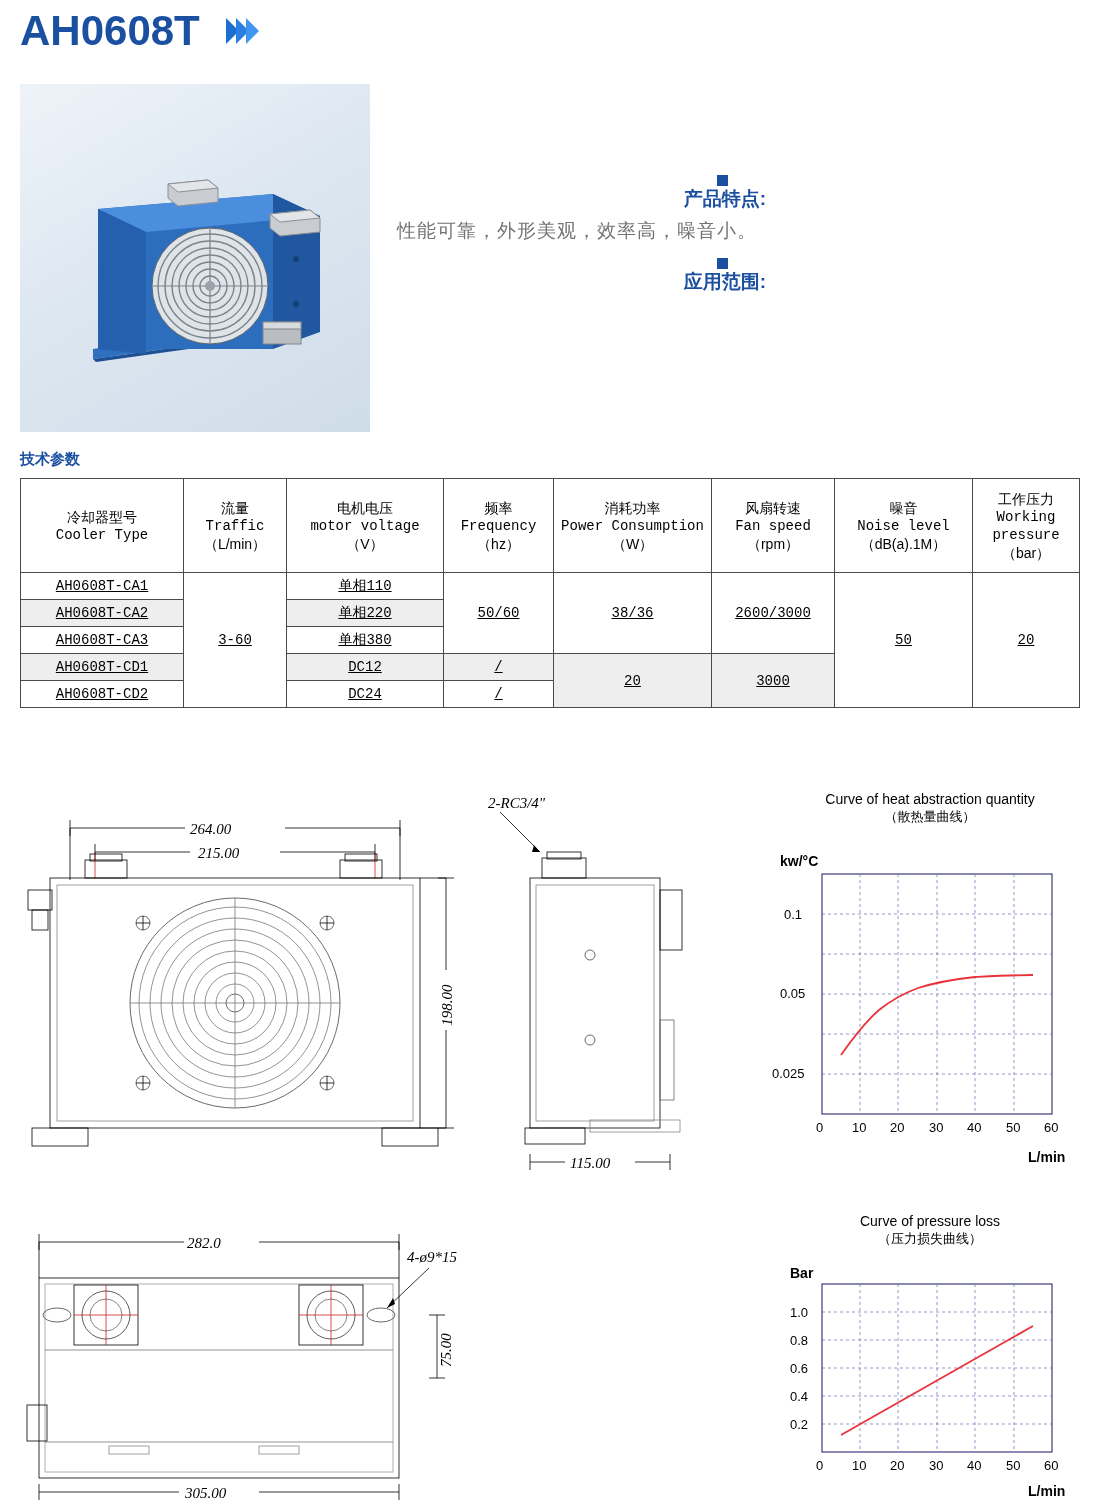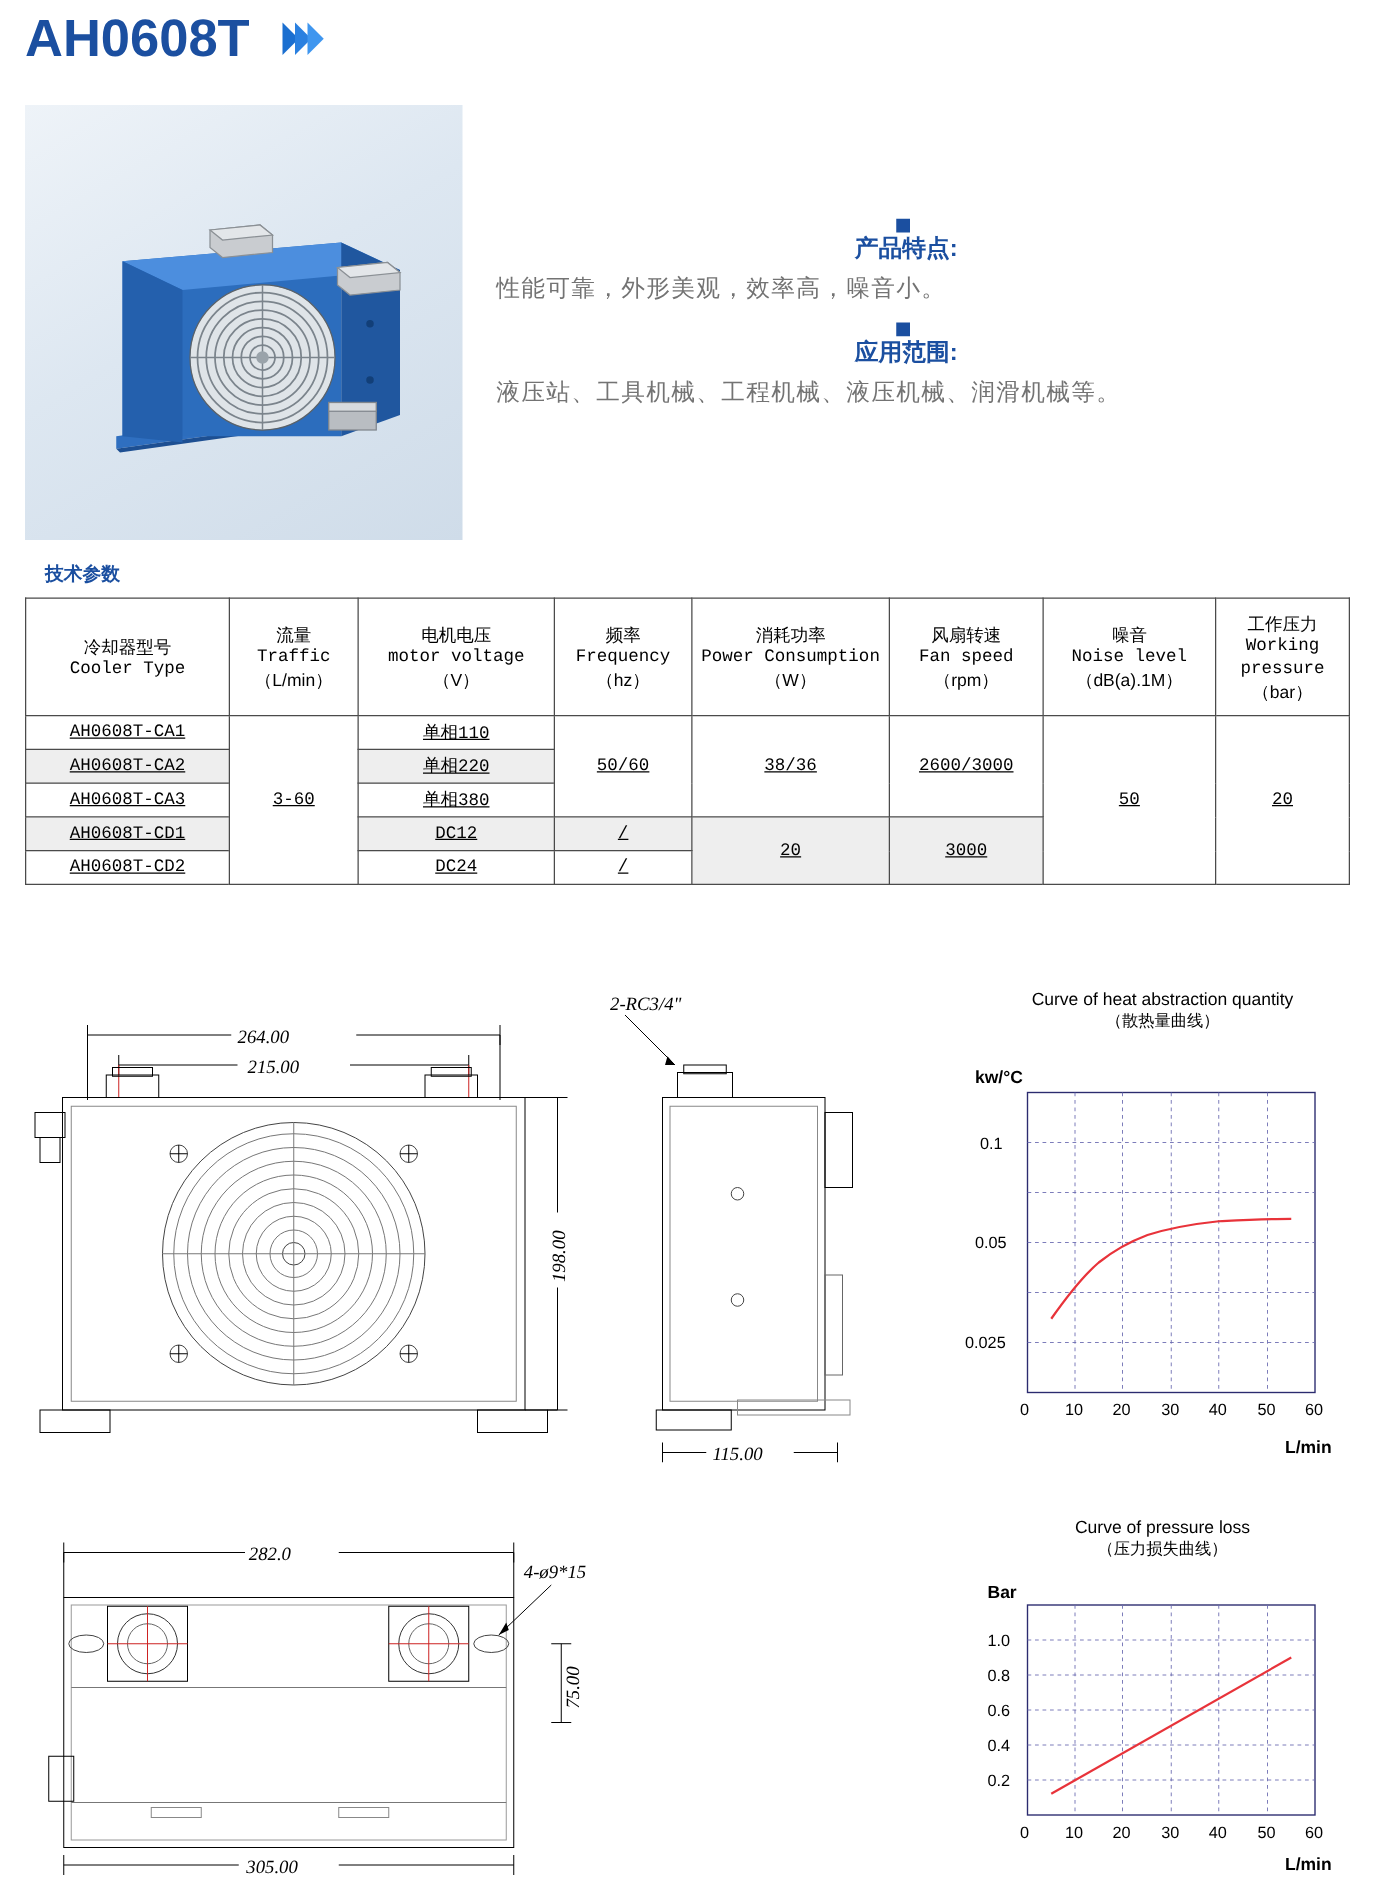--- a/index.html
+++ b/index.html
@@ -35,21 +35,21 @@
   }
   .cooler { position:absolute; left:38px; top:70px; width:280px; height:230px; }
 
   
   .features { position:absolute; left:395px; top:175px; width:660px; }
   .feat-head { font-size:19px; font-weight:bold; color:#1b4fa0; margin:0 0 6px 0; display:flex; align-items:center;flex-direction:column;}
   .sq { display:inline-block; width:11px; height:11px; background:#1b4fa0; margin-right:6px; }
   .feat-body { font-size:19px; color:#737373; margin:0 0 14px 2px; letter-spacing:1px; }
 
   
-  .tech-label { position:absolute; left:20px; top:450px; font-size:15px; font-weight:bold; color:#1b4fa0;margin-left:16px; }
+  .tech-label { position:absolute; left:20px; top:450px; font-size:15px; font-weight:bold; color:#1b4fa0; }
   table.params {
     position:absolute; left:20px; top:478px; width:1060px;
     border-collapse:collapse; font-size:14px;
   }
   table.params th, table.params td {
     border:1px solid #4a4a4a; text-align:center; vertical-align:middle;
     font-family:"Liberation Mono", monospace;
     padding:2px 3px;
   }
   table.params th { font-weight:normal; height:94px; font-size:14px; line-height:18px; }
@@ -128,21 +128,20 @@
   <div class="features">
     <div class="feat-head">
       <span class="sq"></span>
       <span>产品特点:</span>
     </div>
     <div class="feat-body">性能可靠，外形美观，效率高，噪音小。</div>
     <div class="feat-head">
       <span class="sq"></span>
       <span>应用范围:</span>
     </div>
-    <div class="feat-body">液压站、工具机械、工程机械、液压机械、润滑机械等。</div>
   </div>
 
   <div class="tech-label">技术参数</div>
   <table class="params">
     <thead>
       <tr>
         <th style="width:163px">
           <div class="cn">冷却器型号</div>
           <div>Cooler Type</div>
         </th>
@@ -314,21 +313,21 @@
         <line x1="60" y1="372" x2="95" y2="372"></line>
         <line x1="165" y1="372" x2="200" y2="372"></line>
         <line x1="60" y1="364" x2="60" y2="380"></line>
         <line x1="200" y1="364" x2="200" y2="380"></line>
       </g>
       <text class="lbl" x="18" y="18">2-RC3/4"</text>
       <text class="dim-text" x="100" y="378">115.00</text>
     </svg>
   </div>
 
-  <div class="draw" style="left:21px; top:1210px; width:470px; height:300px;">
+  <div class="draw" style="left:9px; top:1210px; width:470px; height:300px;">
     <svg width="470" height="300" viewBox="0 0 470 300">
       <g stroke="#000" fill="none" stroke-width="0.8">
 
         <line x1="30" y1="32" x2="175" y2="32"></line>
         <line x1="250" y1="32" x2="390" y2="32"></line>
         <line x1="30" y1="24" x2="30" y2="40"></line>
         <line x1="390" y1="24" x2="390" y2="40"></line>
         <line x1="30" y1="32" x2="30" y2="68"></line>
         <line x1="390" y1="32" x2="390" y2="68"></line>
 

